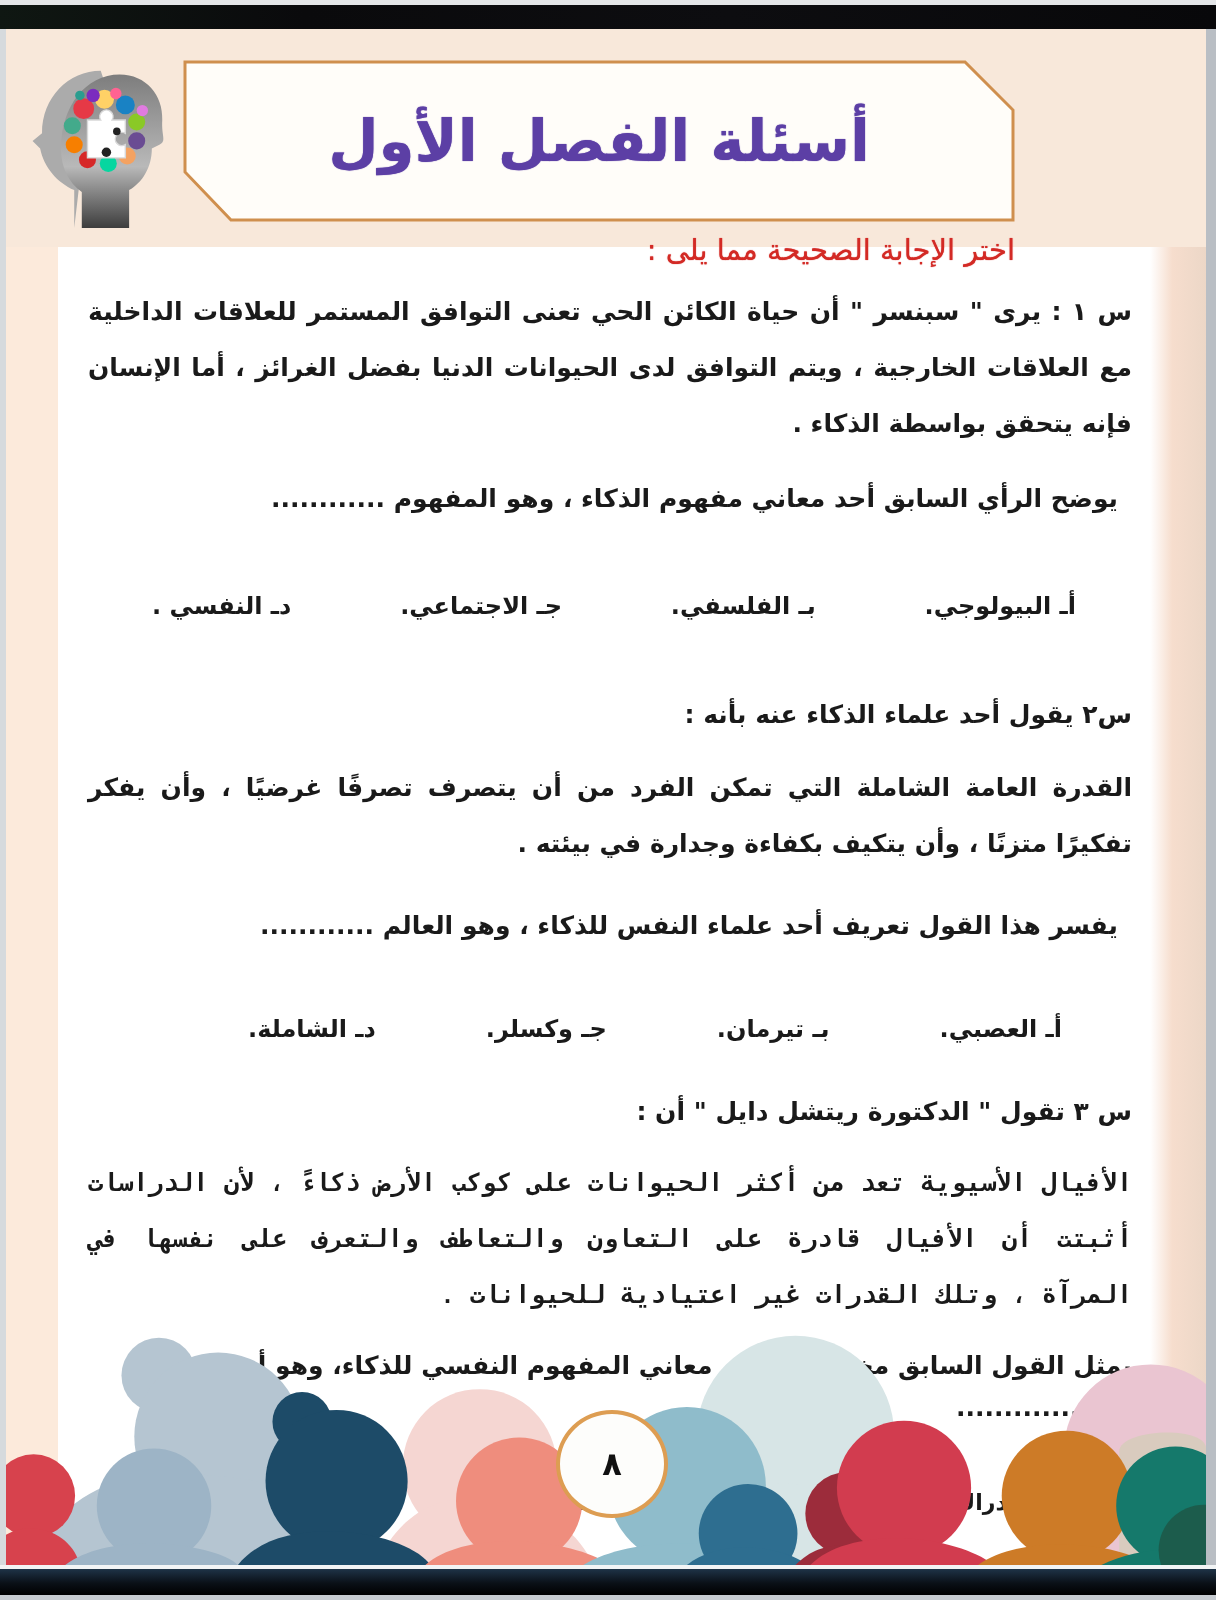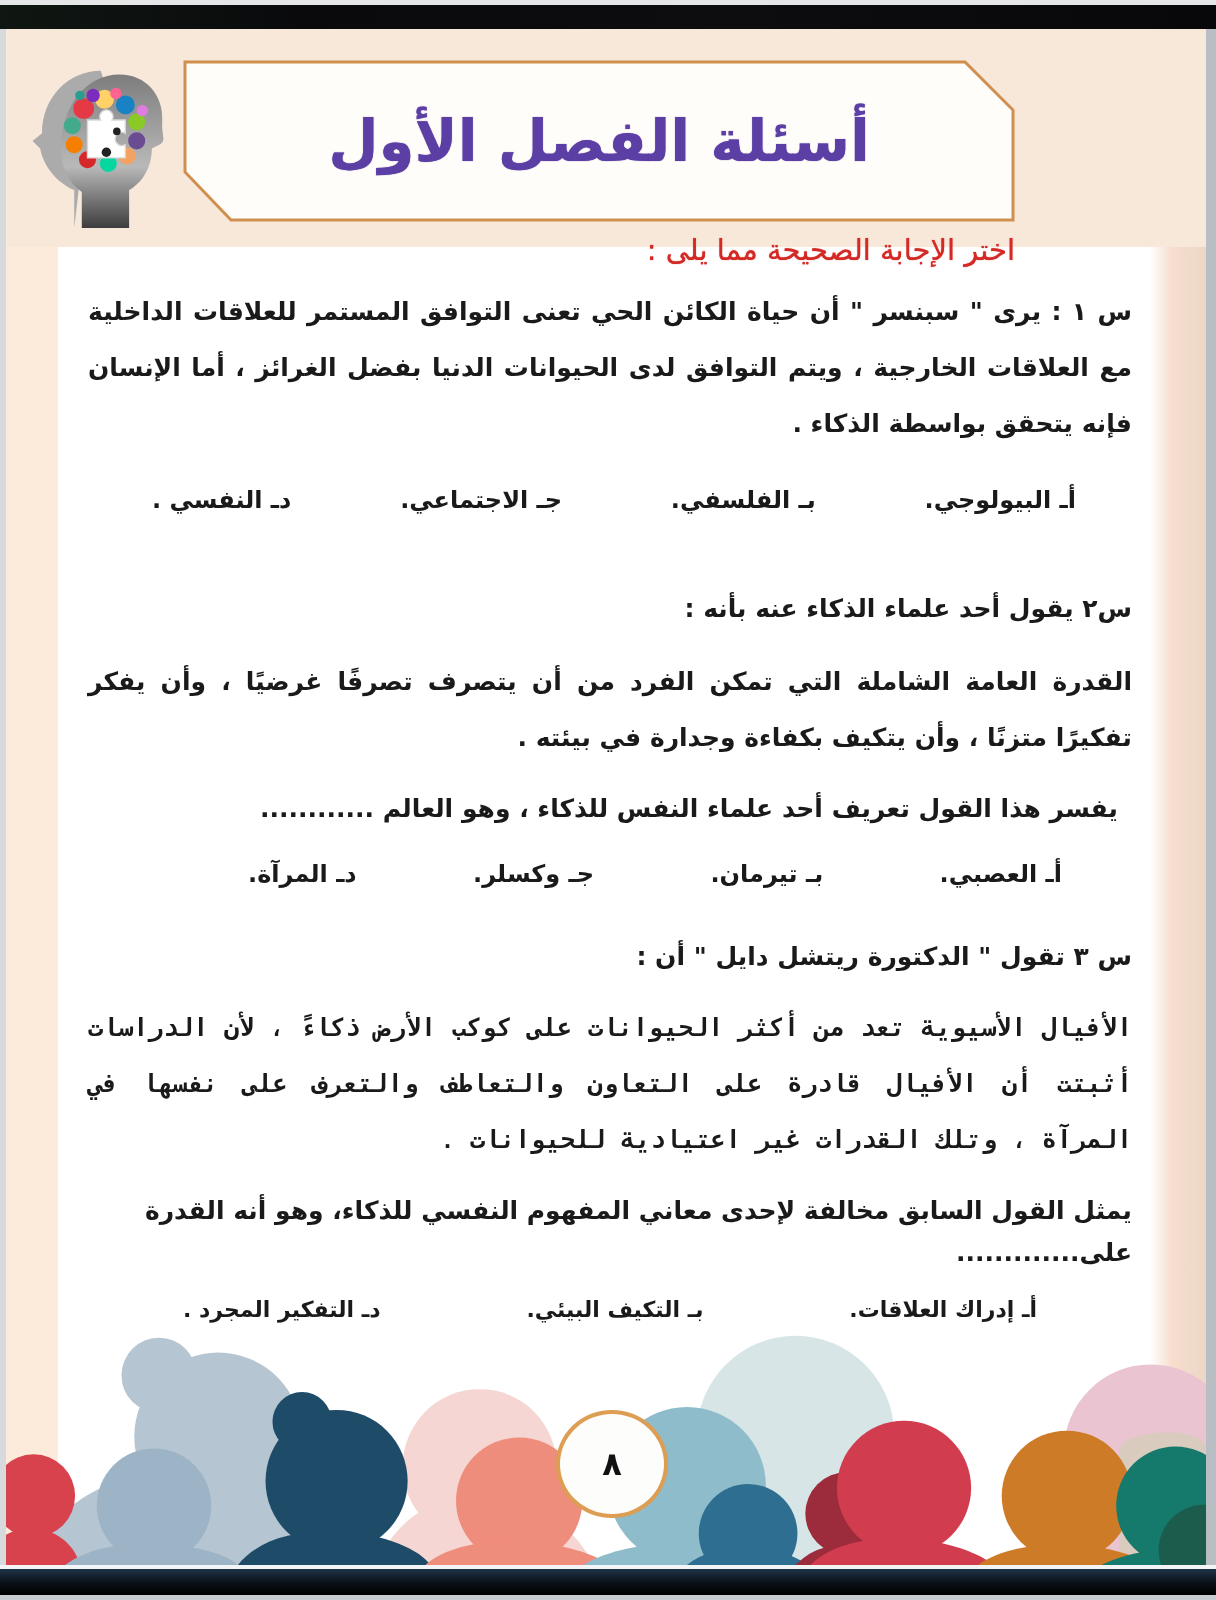--- a/index.html
+++ b/index.html
@@ -25,21 +25,21 @@
               text-shadow:0 0 1px #5c3fa5;}
   .instruction{position:absolute;top:233px;right:201px;color:#d32a25;font-size:29px;font-weight:normal;
                direction:rtl;text-shadow:0 0 1px #d32a25;}
 
   
   .content{position:absolute;top:284px;left:88px;width:1044px;direction:rtl;color:#1a1a1a;font-weight:bold;}
   .para{font-size:25px;line-height:56px;text-align:justify;text-align-last:right;}
   .qheader{font-size:25px;line-height:42px;text-align:right;}
   .stem{font-size:25px;line-height:42px;text-align:right;padding-right:14px;}
   .options{display:flex;justify-content:space-between;font-size:24px;line-height:40px;}
-  .options span{white-space:nowrap;}
+  .options span{white-space:nowrap;margin-top:38px;}
   .options-sm{font-size:22px;}
 
   
   .footer-illustration{position:absolute;left:6px;right:10px;top:1318px;height:247px;}
   .footer-illustration svg{width:100%;height:100%;display:block;}
   .footer-line{position:absolute;left:0;right:0;top:1565px;height:4px;background:#f2f4f5;}
   .footer-bar{position:absolute;left:0;right:0;top:1569px;height:26px;
               background:linear-gradient(180deg,#1e3347 0%,#0a1017 55%,#000 100%);}
   .footer-bottom{position:absolute;left:0;right:0;top:1595px;height:5px;background:#c6cbd0;}
   .page-number{position:absolute;left:556px;top:1410px;width:104px;height:100px;background:#fdfdfb;
@@ -101,35 +101,36 @@
       <polygon points="2,2 782,2 830,50 830,160 48,160 2,112" fill="#fffdf9" stroke="#cf8f4e" stroke-width="3"></polygon>
     </svg>
     <div class="title-text">أسئلة الفصل الأول</div>
   </div>
 
   <div class="instruction">اختر الإجابة الصحيحة مما يلى :</div>
 
   <div class="content">
 
     <div class="para">س ١ : يرى " سبنسر " أن حياة الكائن الحي تعنى التوافق المستمر للعلاقات الداخلية مع العلاقات الخارجية ، ويتم التوافق لدى الحيوانات الدنيا بفضل الغرائز ، أما الإنسان فإنه يتحقق بواسطة الذكاء .</div>
+    <div class="stem" style="margin-top:26px;">يوضح الرأي السابق أحد معاني مفهوم الذكاء ، وهو المفهوم ............</div>
     <div class="options" style="margin-top:28px;margin-left:64px;margin-right:56px;">
       <span>أـ البيولوجي.</span>
       <span>بـ الفلسفي.</span>
       <span>جـ الاجتماعي.</span>
       <span>دـ النفسي .</span>
     </div>
 
     <div class="qheader" style="margin-top:68px;">س٢ يقول أحد علماء الذكاء عنه بأنه :</div>
     <div class="para" style="margin-top:24px;">القدرة العامة الشاملة التي تمكن الفرد من أن يتصرف تصرفًا غرضيًا ، وأن يفكر تفكيرًا متزنًا ، وأن يتكيف بكفاءة وجدارة في بيئته .</div>
-    <div class="stem" style="margin-top:22px;">يفسر هذا القول تعريف أحد علماء النفس للذكاء ، وهو العالم ............</div>
+    <div class="stem" style="margin-top:33px;">يفسر هذا القول تعريف أحد علماء النفس للذكاء ، وهو العالم ............</div>
     <div class="options" style="margin-top:24px;margin-left:160px;margin-right:70px;">
       <span>أـ العصبي.</span>
       <span>بـ تيرمان.</span>
       <span>جـ وكسلر.</span>
-      <span>دـ المرآة.</span>
+      <span>دـ الشاملة.</span>
     </div>
 
     <div class="qheader" style="margin-top:42px;">س ٣ تقول " الدكتورة ريتشل دايل " أن :</div>
     <div class="para" style="margin-top:24px;font-family:Liberation Mono, monospace;">الأفيال الأسيوية تعد من أكثر الحيوانات على كوكب الأرض ذكاءً ، لأن الدراسات أثبتت أن الأفيال قادرة على التعاون والتعاطف والتعرف على نفسها في المرآة ، وتلك القدرات غير اعتيادية للحيوانات .</div>
     <div class="stem" style="margin-top:20px;padding-right:0;text-align:right;">يمثل القول السابق مخالفة لإحدى معاني المفهوم النفسي للذكاء، وهو أنه القدرة على.............</div>
     <div class="options options-sm" style="margin-top:16px;margin-left:95px;margin-right:95px;">
       <span>أـ إدراك العلاقات.</span>
       <span>بـ التكيف البيئي.</span>
       <span>دـ التفكير المجرد .</span>
     </div>

